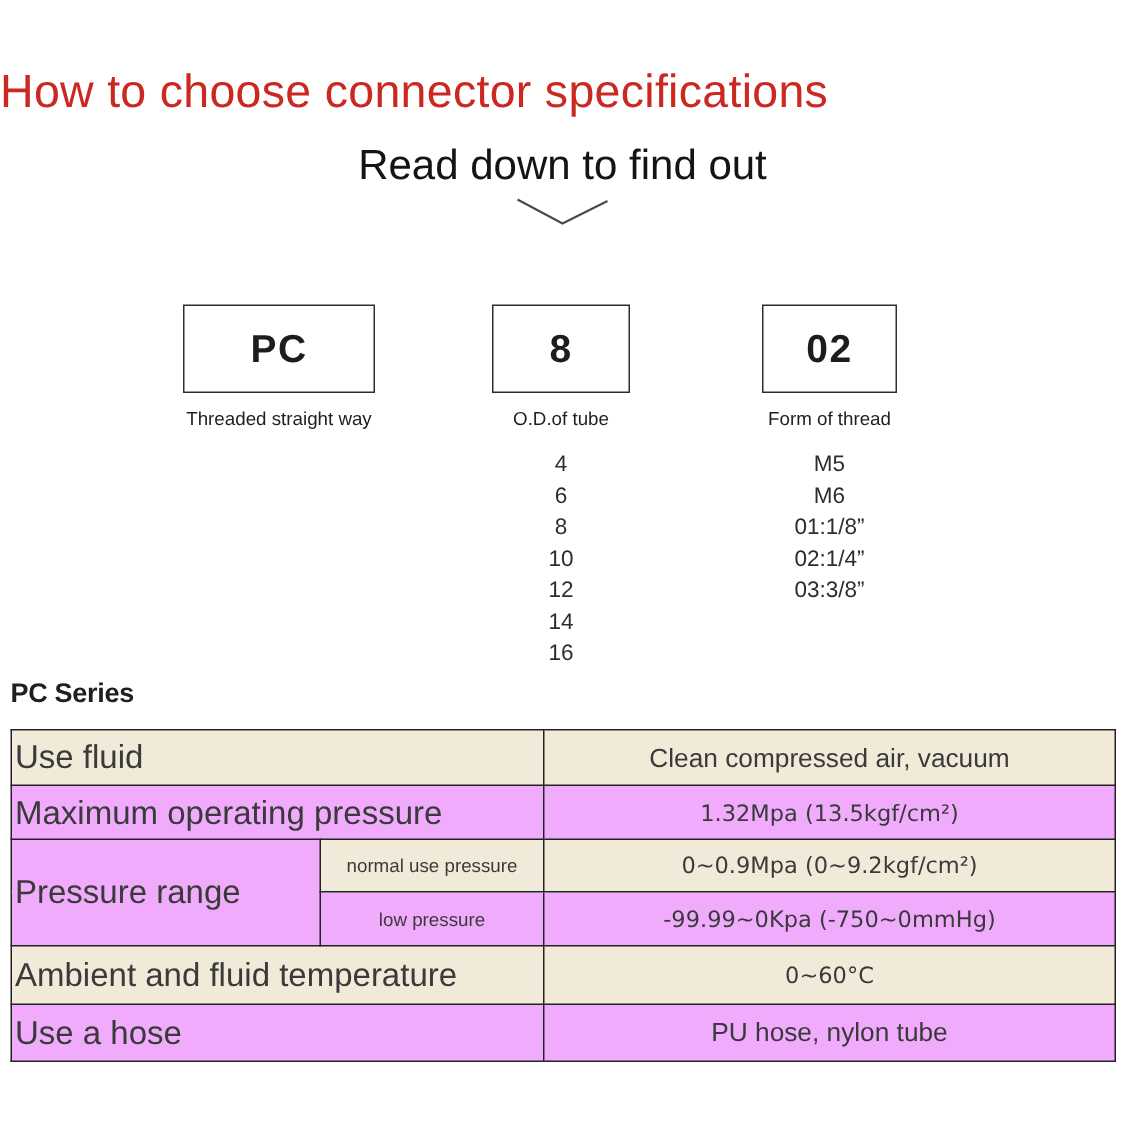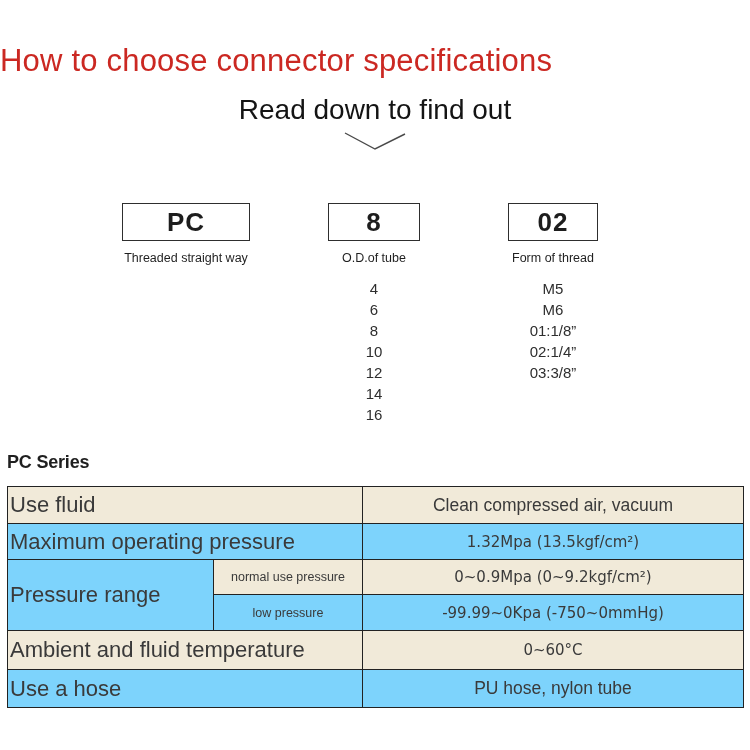--- a/index.html
+++ b/index.html
@@ -20,42 +20,42 @@
   }
   .chevron {
     position:absolute; top:130px; left:344px; width:62px; height:22px;
   }
   
   .spec-col { position:absolute; top:203px; width:190px; text-align:center; }
   .col-pc  { left:91px; }
   .col-od  { left:279px; }
   .col-ft  { left:458px; }
   .spec-box {
-    margin:0 auto; height:38px; border:1.5px solid #2e2e2e; background:#fff;
+    margin:0 auto; height:59px; border:1.5px solid #2e2e2e; background:#fff;
     display:flex; align-items:center; justify-content:center;
     font-size:26px; font-weight:bold; color:#1d1d1d; letter-spacing:1px;
   }
   .box-pc { width:128px; }
   .box-od { width:92px; }
   .box-ft { width:90px; }
   .spec-label { margin-top:10px; font-size:12.5px; color:#1f1f1f; }
   .spec-options { margin-top:13px; list-style:none; }
   .spec-options li { font-size:15px; line-height:21px; color:#2e2e2e; }
   
   .series-heading {
     position:absolute; left:7px; top:452px;
     font-size:18px; font-weight:bold; color:#1f1f1f; letter-spacing:-0.2px;
   }
   table.spec-table {
     position:absolute; left:7px; top:486px; width:736px;
     border-collapse:collapse; table-layout:fixed;
   }
   .spec-table td {
     border:1.6px solid #222222; vertical-align:middle;
-    background:#7dd3fc; color:#3a3a3a;
+    background:#f0abfc; color:#3a3a3a;
   }
   .spec-table td.beige { background:#f1ead9; }
   .cell-label { padding-left:2px; font-size:22px; text-align:left; }
   .cell-sub { text-align:center; font-size:12.5px; color:#333; }
   .cell-val { text-align:center; }
   .val-lg { font-size:17.5px; color:#3a3a3a;margin-top:16px; }
   .val-sm { font-size:15px; color:#2b2b2b; font-family:"DejaVu Sans", sans-serif; }
 </style>
 </head>
 <body>

